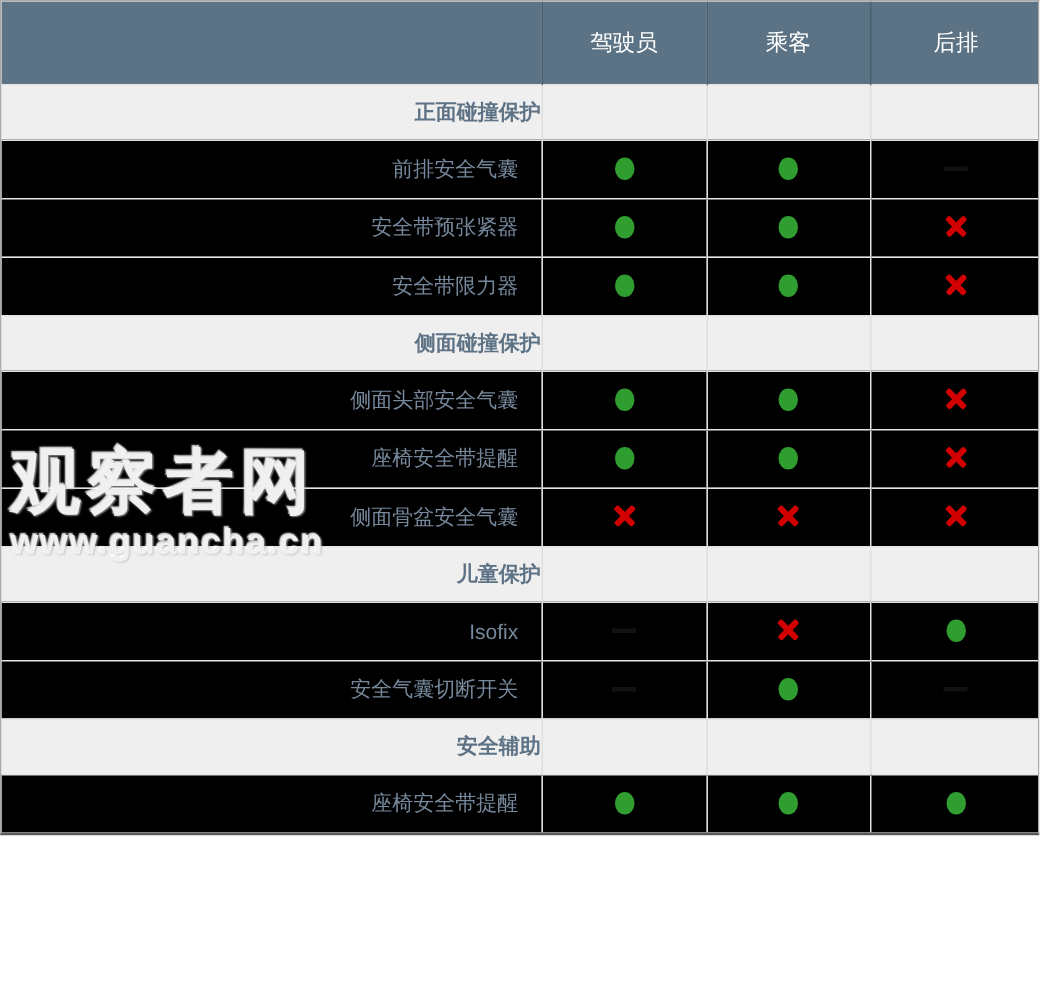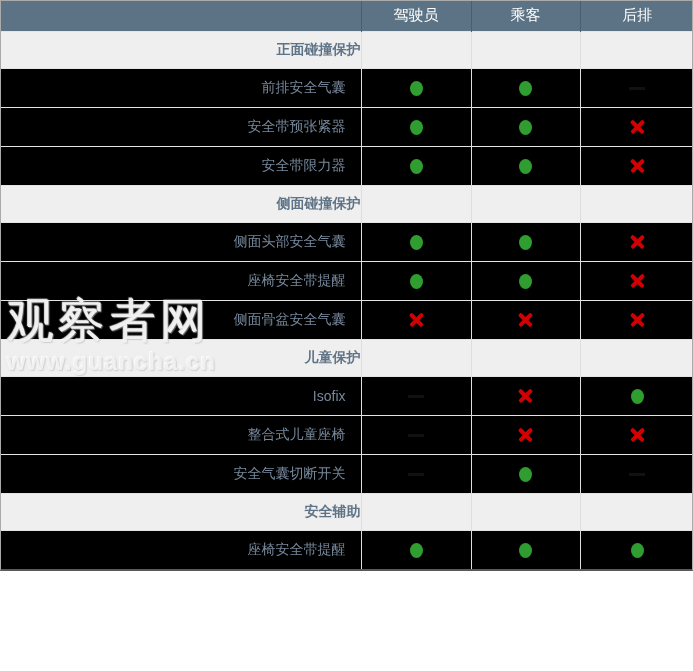--- a/index.html
+++ b/index.html
@@ -18,21 +18,21 @@
   table {
     width: 100%;
     border-collapse: collapse;
     table-layout: fixed;
   }
   thead th {
     background: var(--header-bg, #5b7384);
     color: var(--header-text, #ffffff);
     font-weight: normal;
     font-size: 15px;
-    height: 30px;
+    height: 55px;
     text-align: center;
     vertical-align: middle;
     margin-left: 14px;
   }
   thead th:not(:first-child) { border-left: 1px solid #48606e; }
 
   tbody td { border-top: 1px solid #e4e4e4; vertical-align: middle; }
   tbody td:not(:first-child) { border-left: 1px solid #dedede; }
 
   .section-row td {
@@ -91,21 +91,21 @@
     top: 294px;
     pointer-events: none;
     user-select: none;
     color: #f0f0f0;
     text-shadow: 1px 1px 1px rgba(190,190,190,0.55),
                  -1px -1px 1px rgba(255,255,255,0.9),
                  0 0 2px rgba(200,200,200,0.5);
   }
   .watermark-line1 {
     font-size: 47px;
-    font-weight: normal;
+    font-weight: bold;
     letter-spacing: 4px;
     line-height: 1.1;
   }
   .watermark-line2 {
     font-size: 24px;
     font-weight: bold;
     letter-spacing: 1px;
     margin-top: 1px;
   }
 </style>
@@ -183,26 +183,20 @@
           <td></td>
           <td></td>
         </tr>
         <tr class="data-row">
           <td class="feature-label">Isofix</td>
           <td class="value-cell"><span class="icon-na"></span></td>
           <td class="value-cell"><span class="icon-no"></span></td>
           <td class="value-cell"><span class="icon-yes"></span></td>
         </tr>
         <tr class="data-row">
-          <td class="feature-label">整合式儿童座椅</td>
-          <td class="value-cell"><span class="icon-na"></span></td>
-          <td class="value-cell"><span class="icon-no"></span></td>
-          <td class="value-cell"><span class="icon-no"></span></td>
-        </tr>
-        <tr class="data-row">
           <td class="feature-label">安全气囊切断开关</td>
           <td class="value-cell"><span class="icon-na"></span></td>
           <td class="value-cell"><span class="icon-yes"></span></td>
           <td class="value-cell"><span class="icon-na"></span></td>
         </tr>
         <tr class="section-row">
           <td class="section-title">安全辅助</td>
           <td></td>
           <td></td>
           <td></td>

